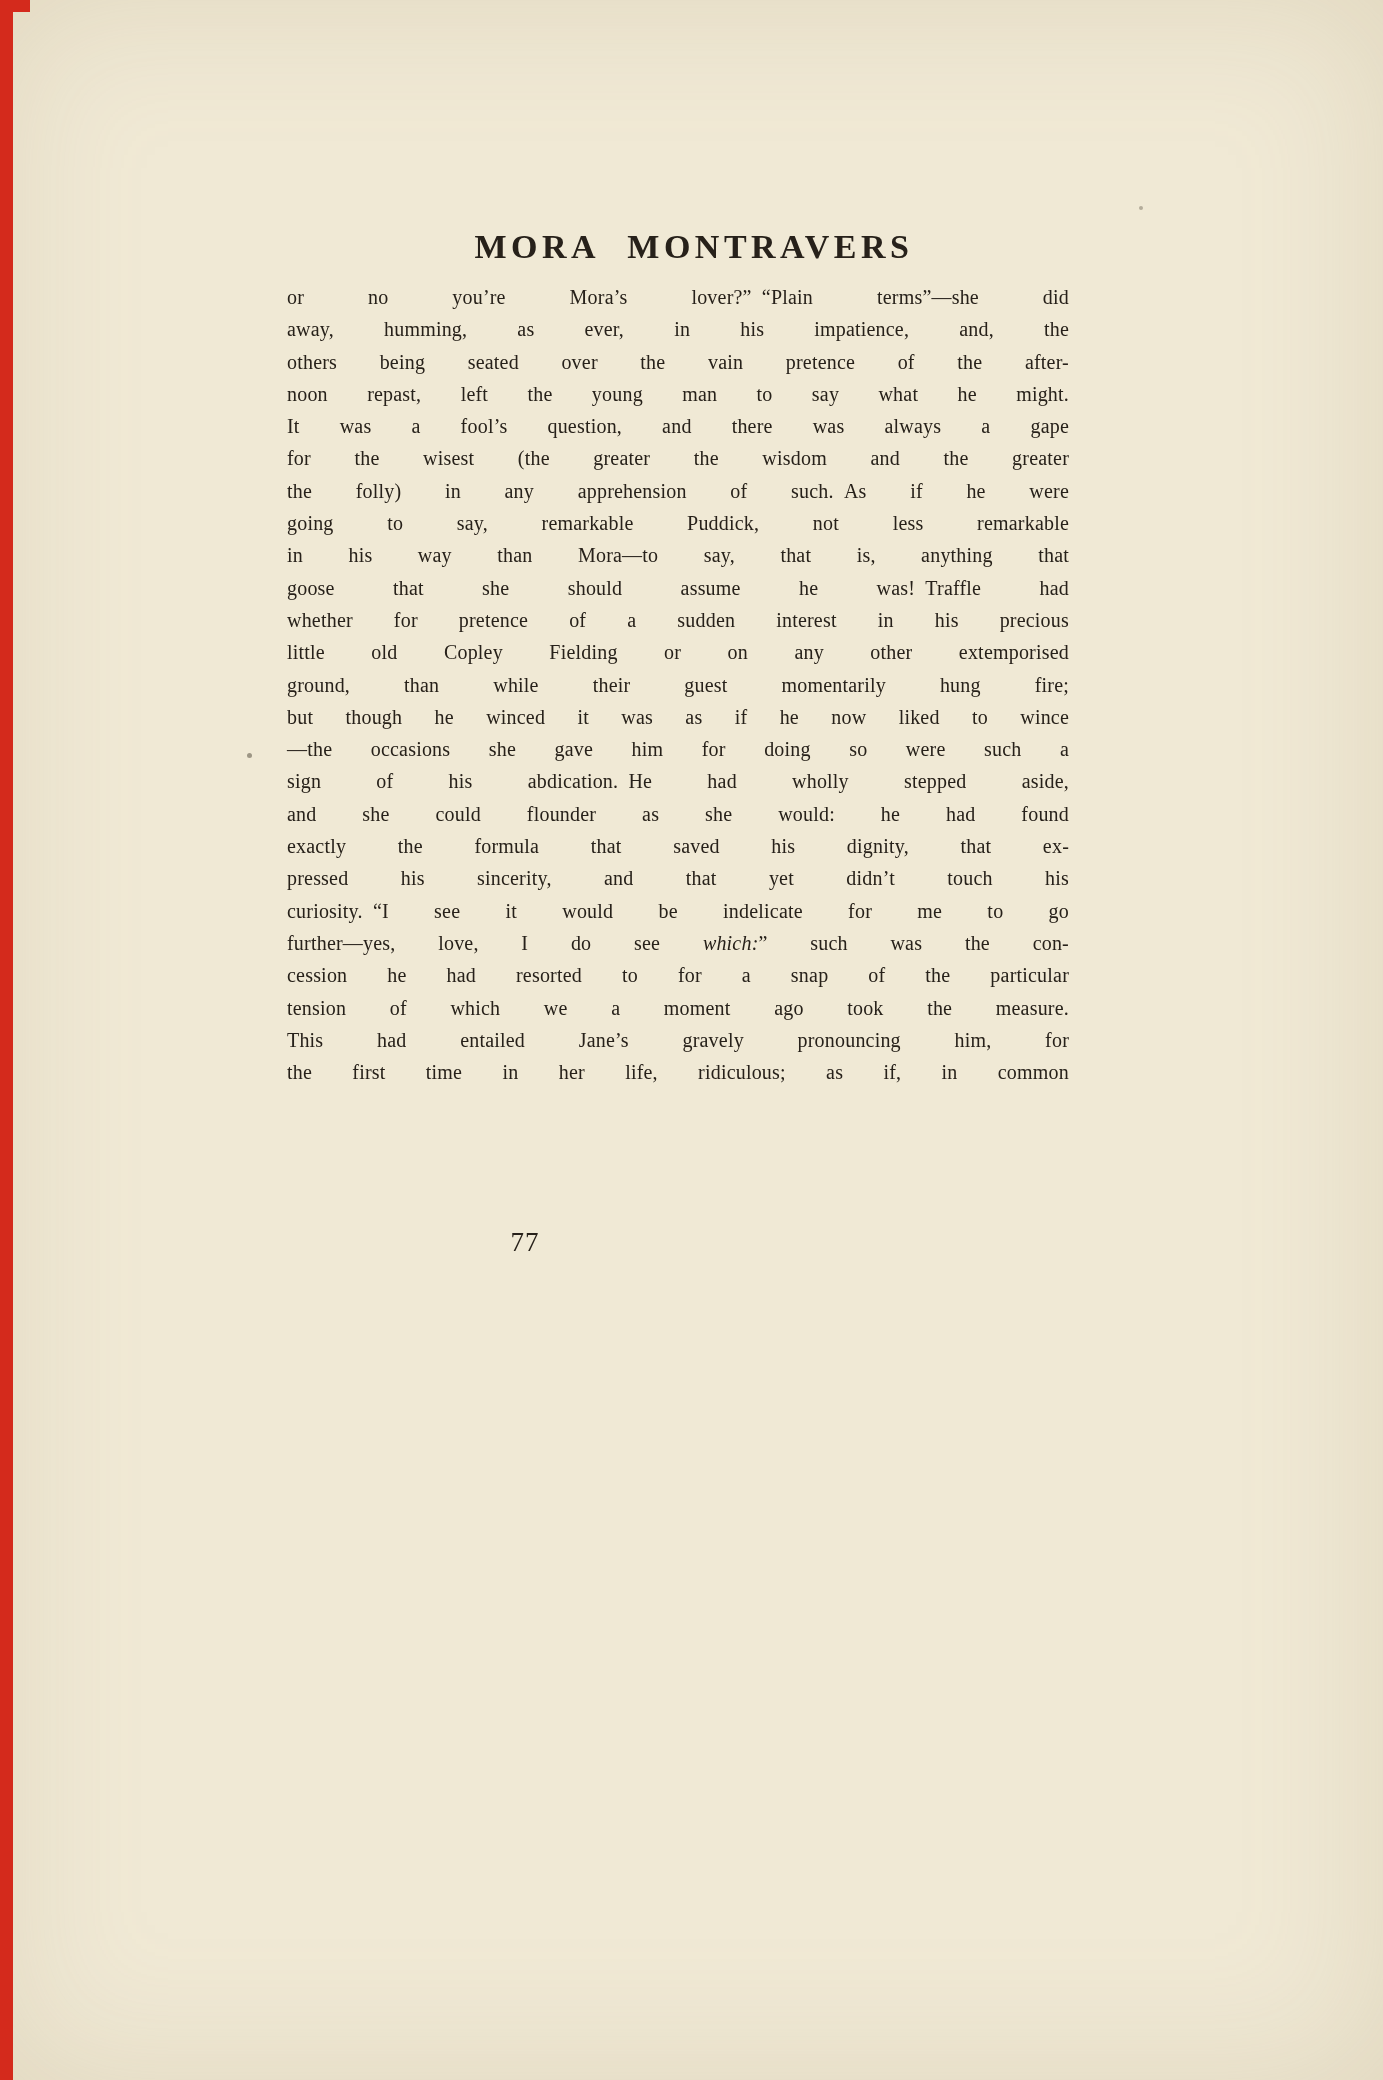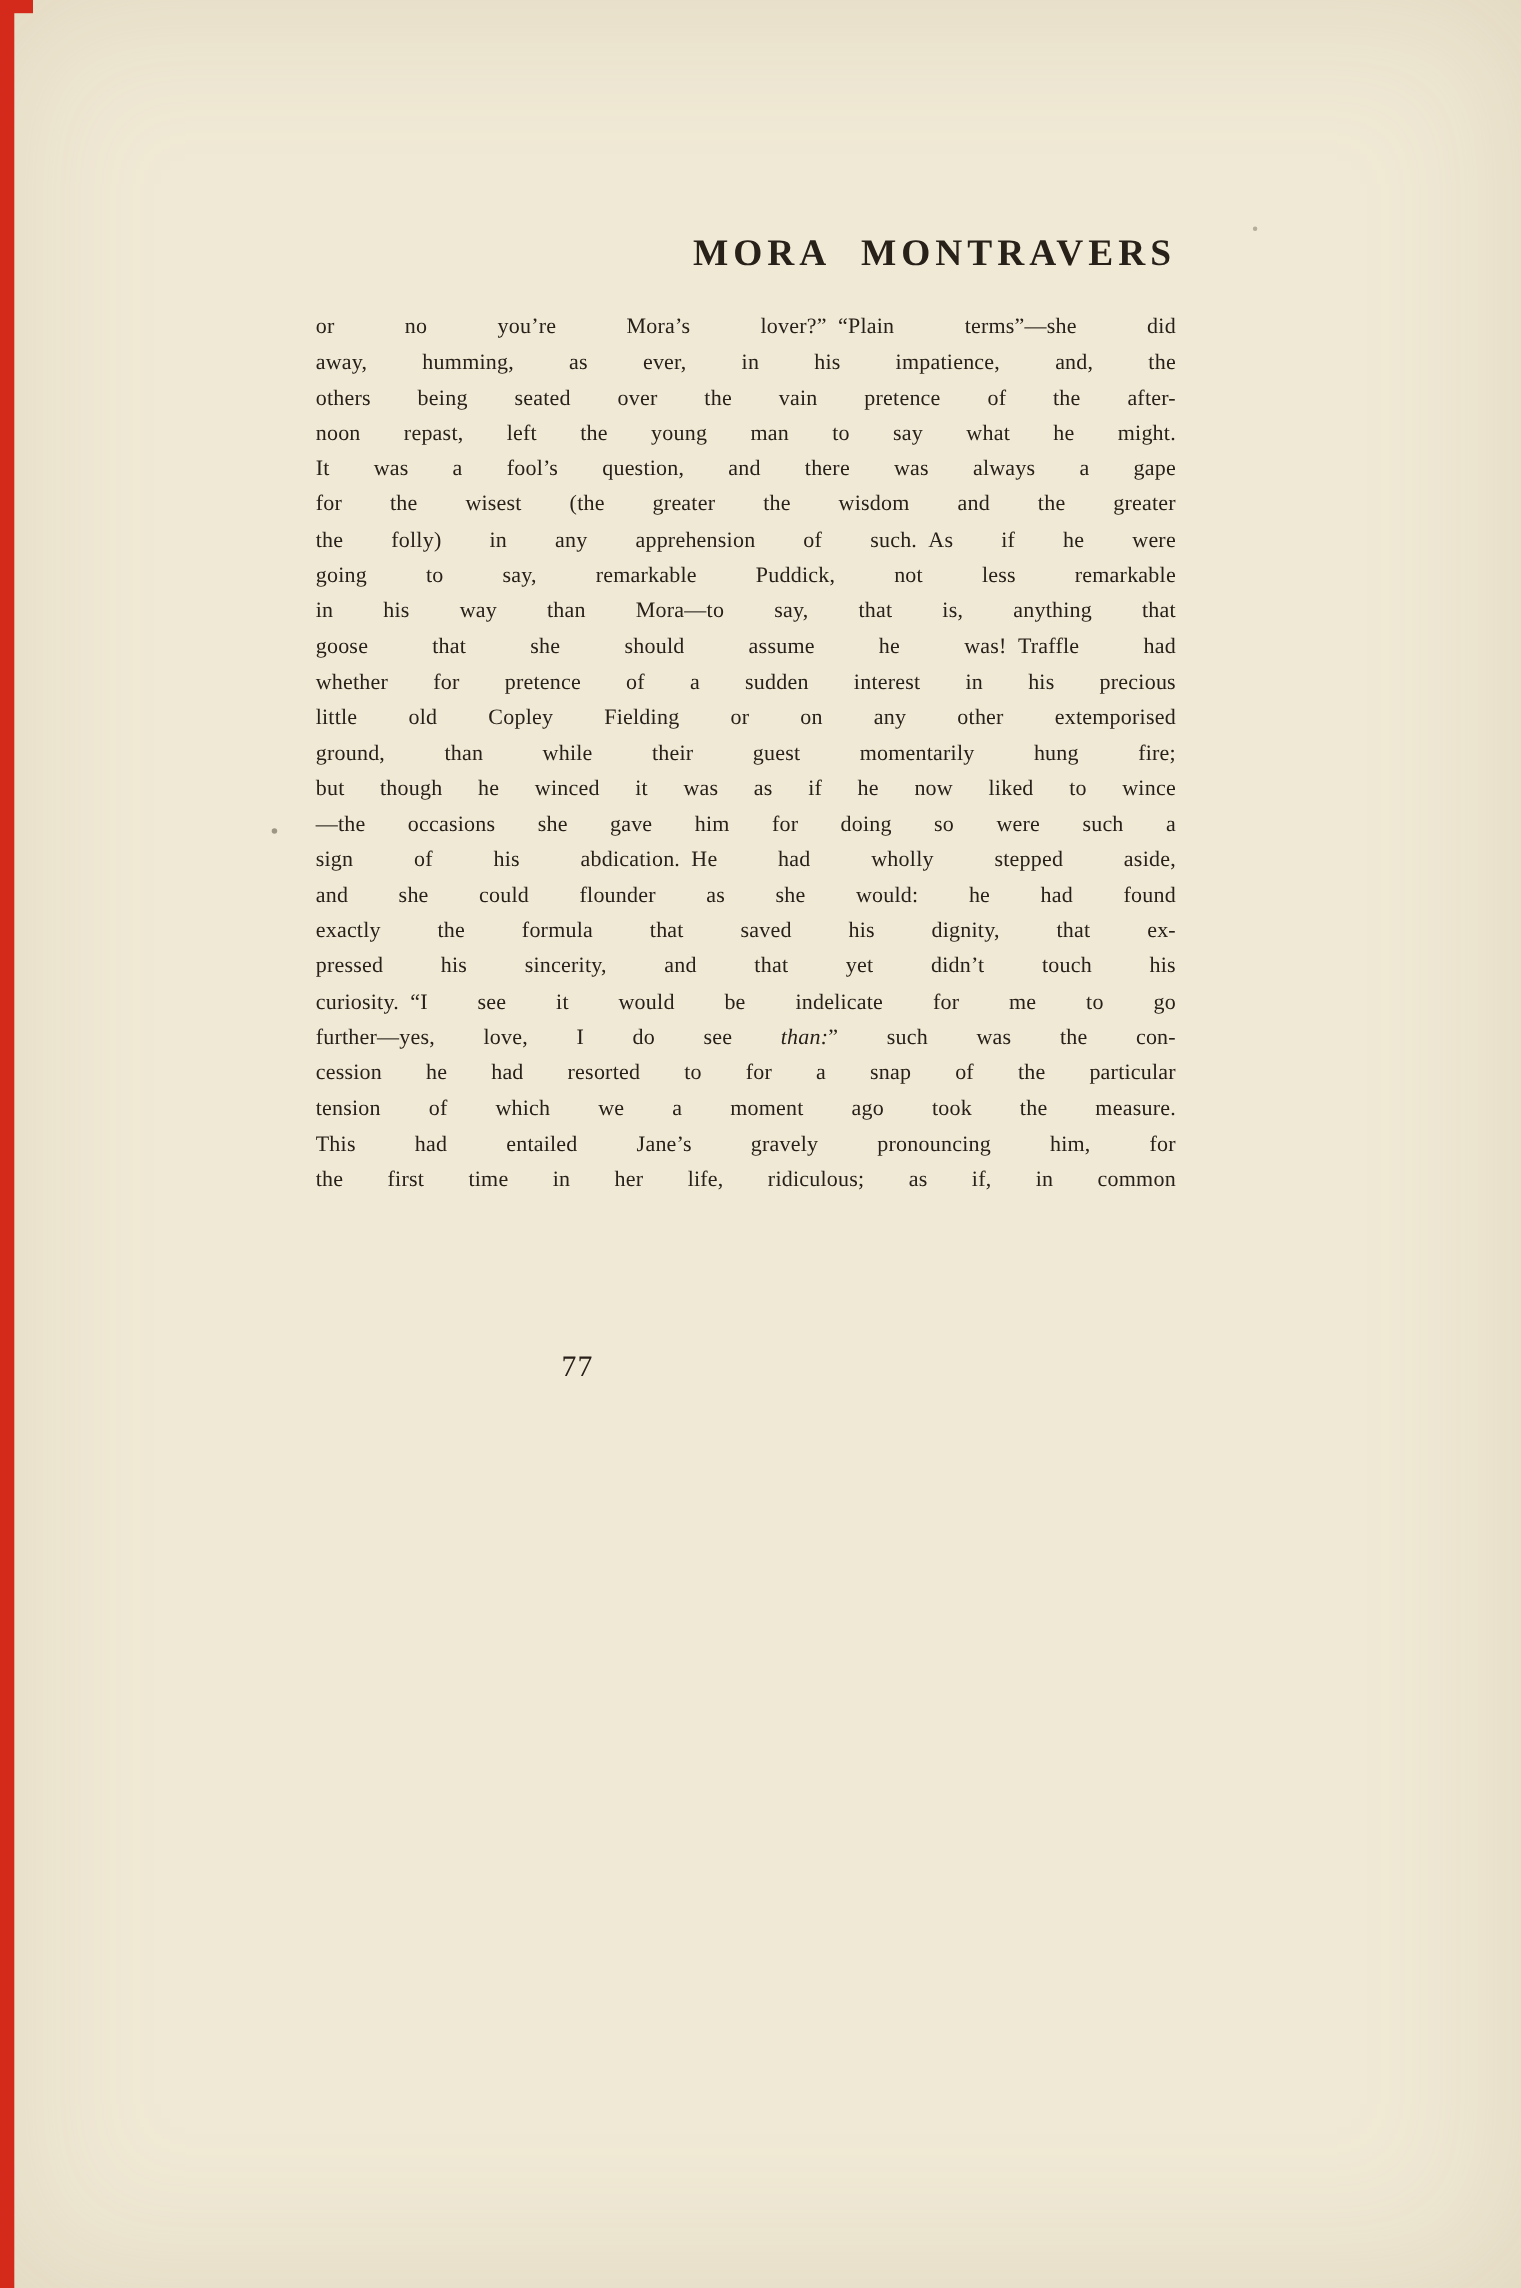--- a/index.html
+++ b/index.html
@@ -31,22 +31,22 @@
     top: 0;
     width: 30px;
     height: 12px;
     background: #d42a1c;
   }
   .title {
     position: absolute;
     left: 287px;
     top: 212px;
     width: 782px;
-    margin: 0;
-    text-align: right;
+    margin: 16px;
+    text-align: center;
     font-size: 34px;
     font-weight: 700;
     letter-spacing: 4.5px;
     word-spacing: 16px;
     color: #27211a;
   }
   .text-block {
     position: absolute;
     left: 287px;
     top: 281px;
@@ -104,21 +104,21 @@
       <div class="line">whether for pretence of a sudden interest in his precious</div>
       <div class="line">little old Copley Fielding or on any other extemporised</div>
       <div class="line">ground, than while their guest momentarily hung fire;</div>
       <div class="line">but though he winced it was as if he now liked to wince</div>
       <div class="line">—the occasions she gave him for doing so were such a</div>
       <div class="line">sign of his abdication. He had wholly stepped aside,</div>
       <div class="line">and she could flounder as she would: he had found</div>
       <div class="line">exactly the formula that saved his dignity, that ex-</div>
       <div class="line">pressed his sincerity, and that yet didn’t touch his</div>
       <div class="line">curiosity. “I see it would be indelicate for me to go</div>
-      <div class="line">further—yes, love, I do see <em>than:</em>” such was the con-</div>
+      <div class="line">further—yes, love, I do see <em>which:</em>” such was the con-</div>
       <div class="line">cession he had resorted to for a snap of the particular</div>
       <div class="line">tension of which we a moment ago took the measure.</div>
       <div class="line">This had entailed Jane’s gravely pronouncing him, for</div>
       <div class="line">the first time in her life, ridiculous; as if, in common</div>
     </div>
 
   <div class="page-number">77</div>
 
   <span class="speck speck-a"></span>
   <span class="speck speck-b"></span>

